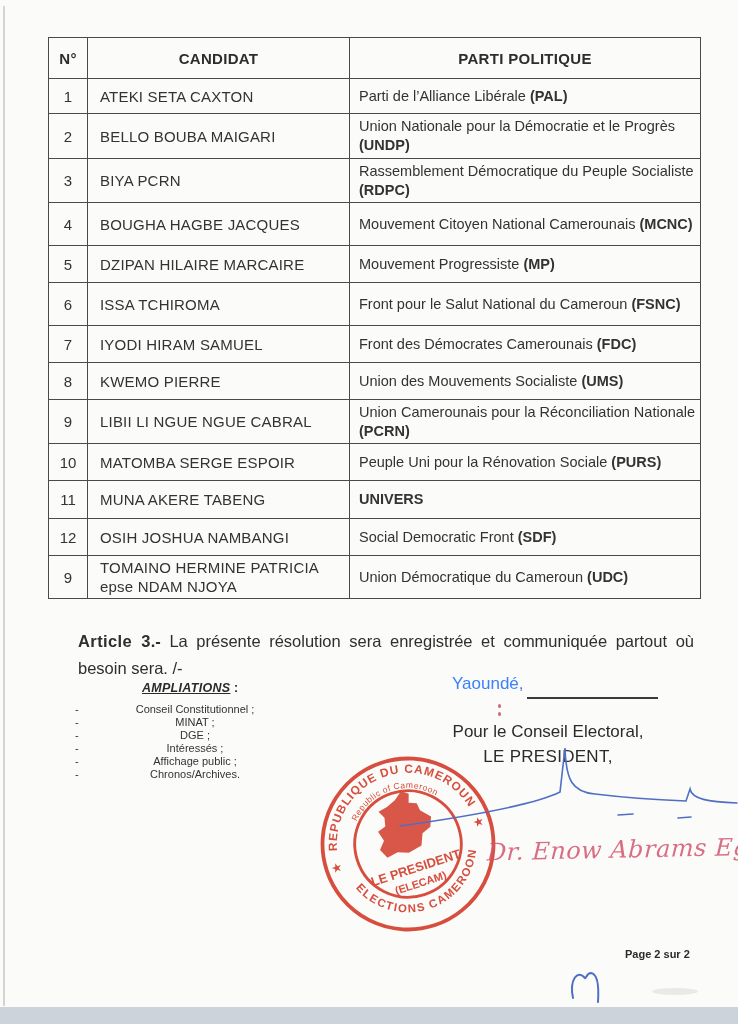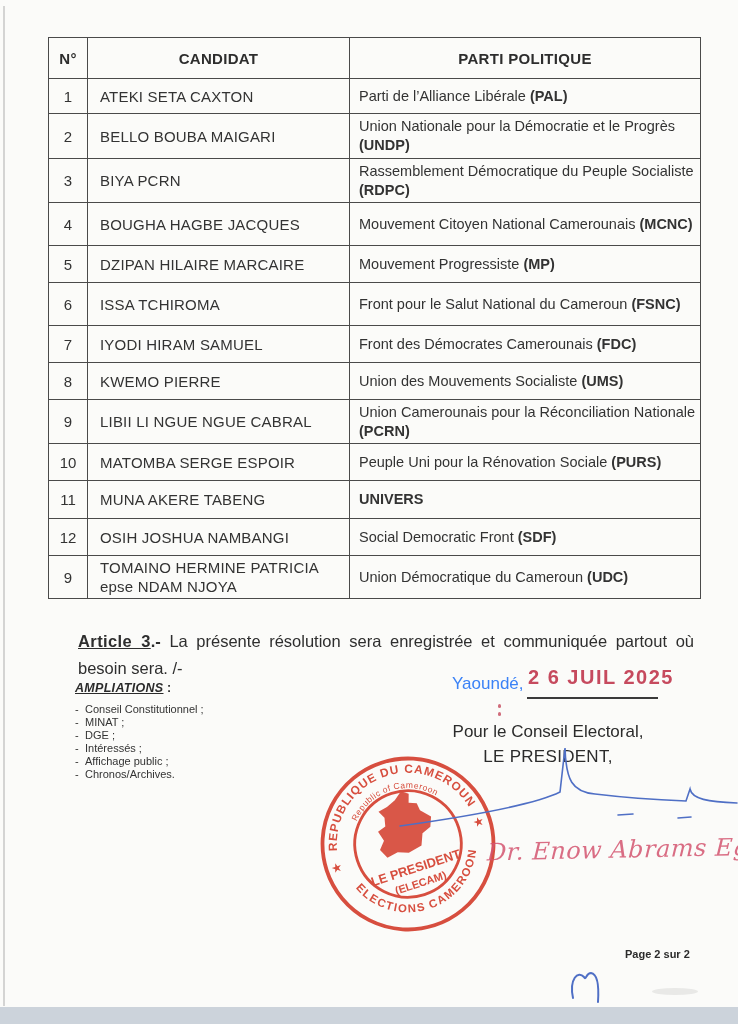--- a/index.html
+++ b/index.html
@@ -35,25 +35,25 @@
   td.col-num{width:36px;text-align:center;font-size:15px;}
   td.col-cand{width:259px;padding:2px 6px 2px 12px;font-size:15px;letter-spacing:.2px;line-height:19px;}
   td.col-party{width:348px;padding:2px 4px 2px 9px;font-size:14.5px;line-height:19px;}
   td.col-party b{font-weight:bold;}
 
   
   .article{
     position:absolute;left:78px;top:611px;width:616px;
     font-size:16.5px;line-height:27px;text-align:justify;color:#2e2e2e;
   }
-  .article .lbl{font-weight:bold;text-decoration:underline;letter-spacing:.4px;margin-top:36px;}
+  .article .lbl{font-weight:bold;letter-spacing:.4px;margin-top:36px;}
   .article .sep{font-weight:bold;}
 
   
-  .ampliations{position:absolute;left:75px;top:678px;width:230px;}
+  .ampliations{position:absolute;left:75px;top:678px;width:230px;text-align:center;}
   .ampliations .amp-title{
     font-size:12.5px;font-weight:bold;font-style:italic;
     text-decoration:underline;letter-spacing:.3px;color:#2b2b2b;display:inline;
   }
   .ampliations .amp-colon{font-size:12.5px;font-weight:bold;display:inline;}
   .ampliations ul{list-style:none;margin:7px 0 0 0;padding:0;}
   .ampliations li{
     font-size:11px;line-height:13px;color:#333;padding-left:10px;position:relative;
   }
   .ampliations li::before{content:"-";position:absolute;left:0;top:0;}
@@ -198,21 +198,20 @@
       <li>Conseil Constitutionnel ;</li>
       <li>MINAT ;</li>
       <li>DGE ;</li>
       <li>Intéressés ;</li>
       <li>Affichage public ;</li>
       <li>Chronos/Archives.</li>
     </ul>
   </div>
 
   <div class="place">Yaoundé,</div>
-  <div class="date-stamp">2 6 JUIL 2025</div>
   <div class="date-line"></div>
   <div class="ink-dots"></div>
 
   <div class="sign-heading">
     <div class="line1">Pour le Conseil Electoral,</div>
     <div class="line2">LE PRESIDENT,</div>
   </div>
 
   <svg class="stamp" viewBox="0 0 200 200">
     <defs>

